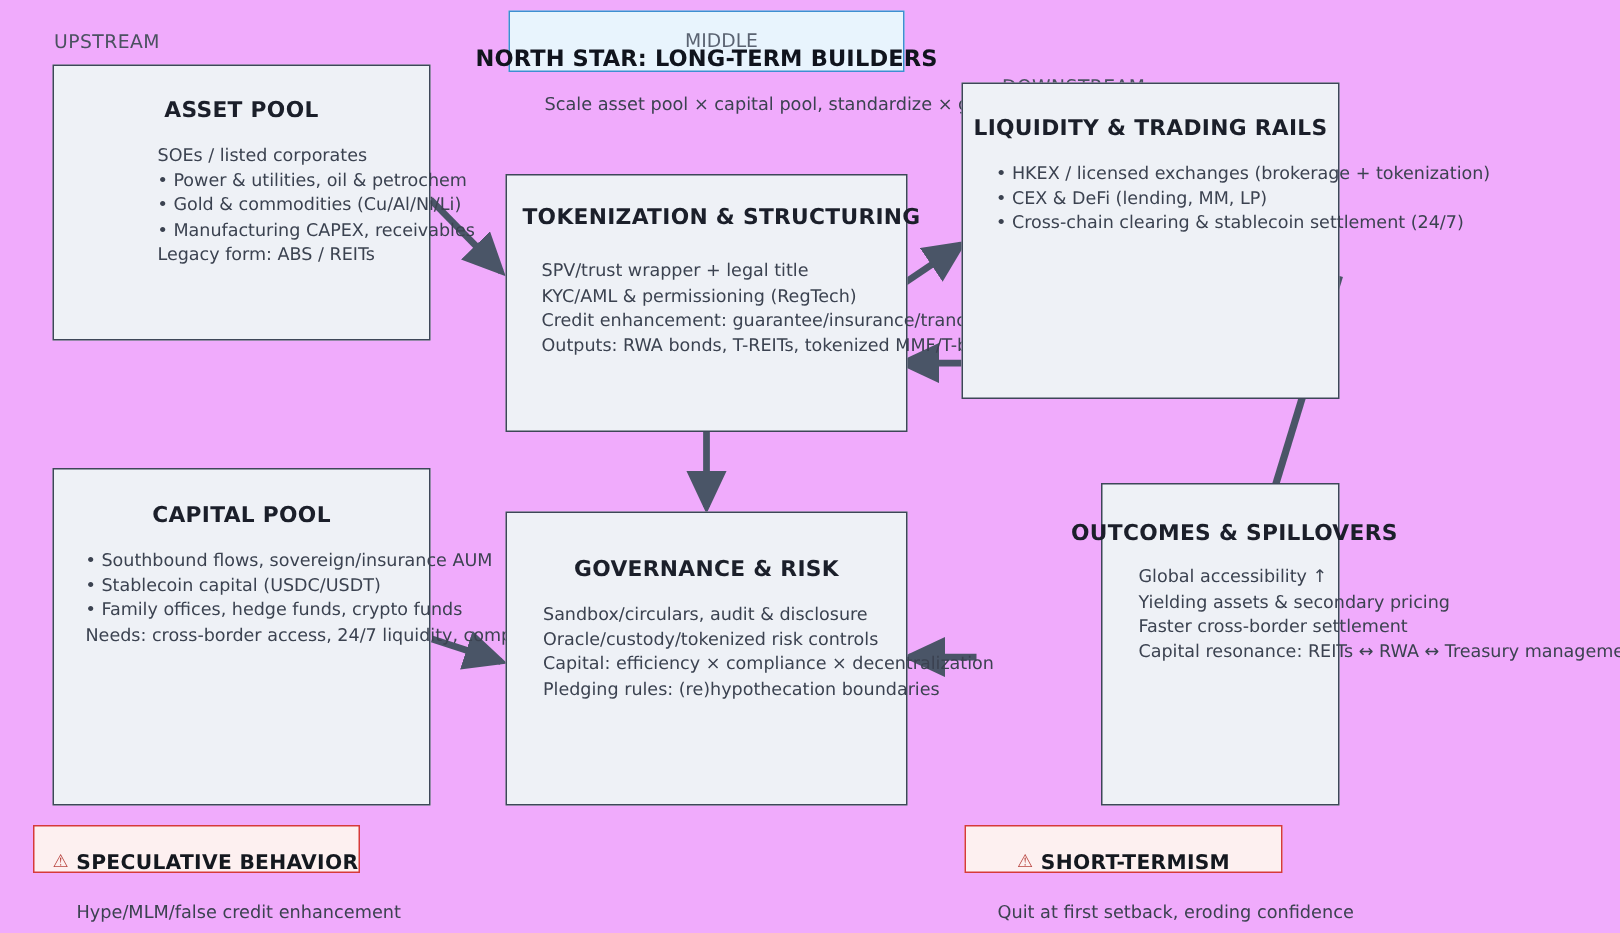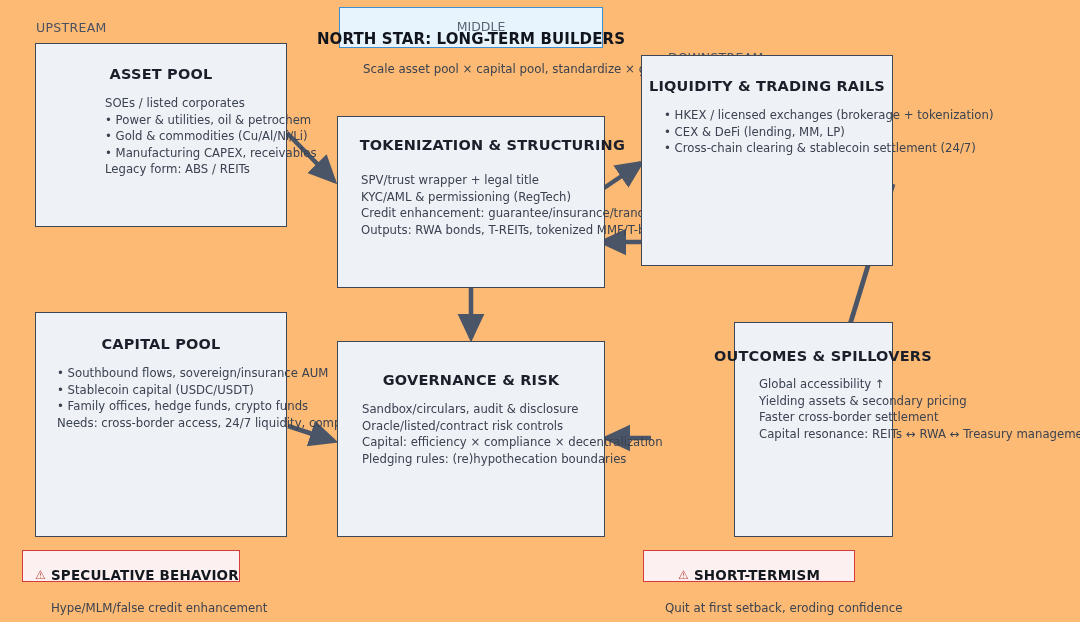--- a/index.html
+++ b/index.html
@@ -7,21 +7,21 @@
     padding: 0;
     background: #ffffff;
   }
   body {
     font-family: "DejaVu Sans", "Liberation Sans", sans-serif;
   }
   #canvas {
     position: relative;
     width: 1080px;
     height: 622px;
-    background: #fdba74;
+    background: #f0abfc;
     overflow: hidden;
   }
   .band-label {
     position: absolute;
     font-size: 12.5px;
     color: #4a5160;
     letter-spacing: 0.3px;
     white-space: nowrap;
   }
   .node {
@@ -157,33 +157,33 @@
   <div class="node" style="left:35px; top:312px; width:252px; height:225px;"></div>
   <div class="node-title" style="left:35px; top:336px; width:252px;">CAPITAL POOL</div>
   <div class="node-body" style="left:57px; top:365px;">
     <div>• Southbound flows, sovereign/insurance AUM</div>
     <div>• Stablecoin capital (USDC/USDT)</div>
     <div>• Family offices, hedge funds, crypto funds</div>
     <div>Needs: cross-border access, 24/7 liquidity, compliance</div>
   </div>
 
   <div class="node" style="left:337px; top:116px; width:268px; height:172px;"></div>
-  <div class="node-title" style="left:337px; top:137px; width:288px;text-align:right;">TOKENIZATION &amp; STRUCTURING</div>
+  <div class="node-title" style="left:337px; top:137px; width:288px;">TOKENIZATION &amp; STRUCTURING</div>
   <div class="node-body" style="left:361px; top:172px;">
     <div>SPV/trust wrapper + legal title</div>
     <div>KYC/AML &amp; permissioning (RegTech)</div>
     <div>Credit enhancement: guarantee/insurance/tranching/ratings</div>
     <div>Outputs: RWA bonds, T-REITs, tokenized MMF/T-bills</div>
   </div>
 
   <div class="node" style="left:337px; top:341px; width:268px; height:196px;"></div>
   <div class="node-title" style="left:337px; top:372px; width:268px;">GOVERNANCE &amp; RISK</div>
   <div class="node-body" style="left:362px; top:401px;">
     <div>Sandbox/circulars, audit &amp; disclosure</div>
-    <div>Oracle/listed/contract risk controls</div>
+    <div>Oracle/custody/tokenized risk controls</div>
     <div>Capital: efficiency × compliance × decentralization</div>
     <div>Pledging rules: (re)hypothecation boundaries</div>
   </div>
 
   <div class="node" style="left:641px; top:55px; width:252px; height:211px;"></div>
   <div class="node-title" style="left:641px; top:78px; width:252px;">LIQUIDITY &amp; TRADING RAILS</div>
   <div class="node-body" style="left:664px; top:107px;">
     <div>• HKEX / licensed exchanges (brokerage + tokenization)</div>
     <div>• CEX &amp; DeFi (lending, MM, LP)</div>
     <div>• Cross-chain clearing &amp; stablecoin settlement (24/7)</div>

